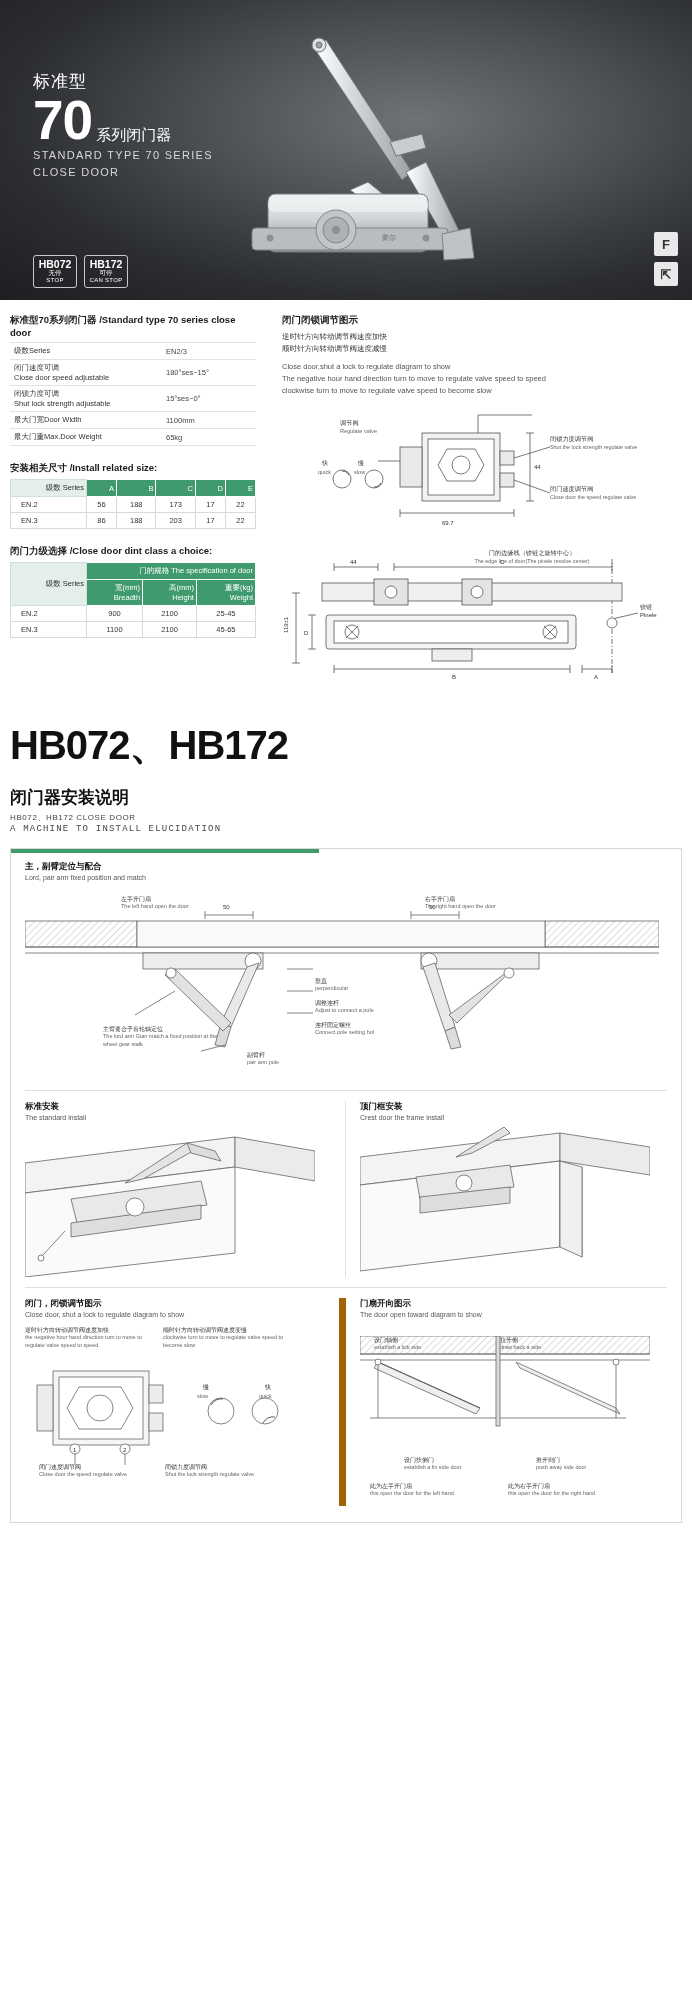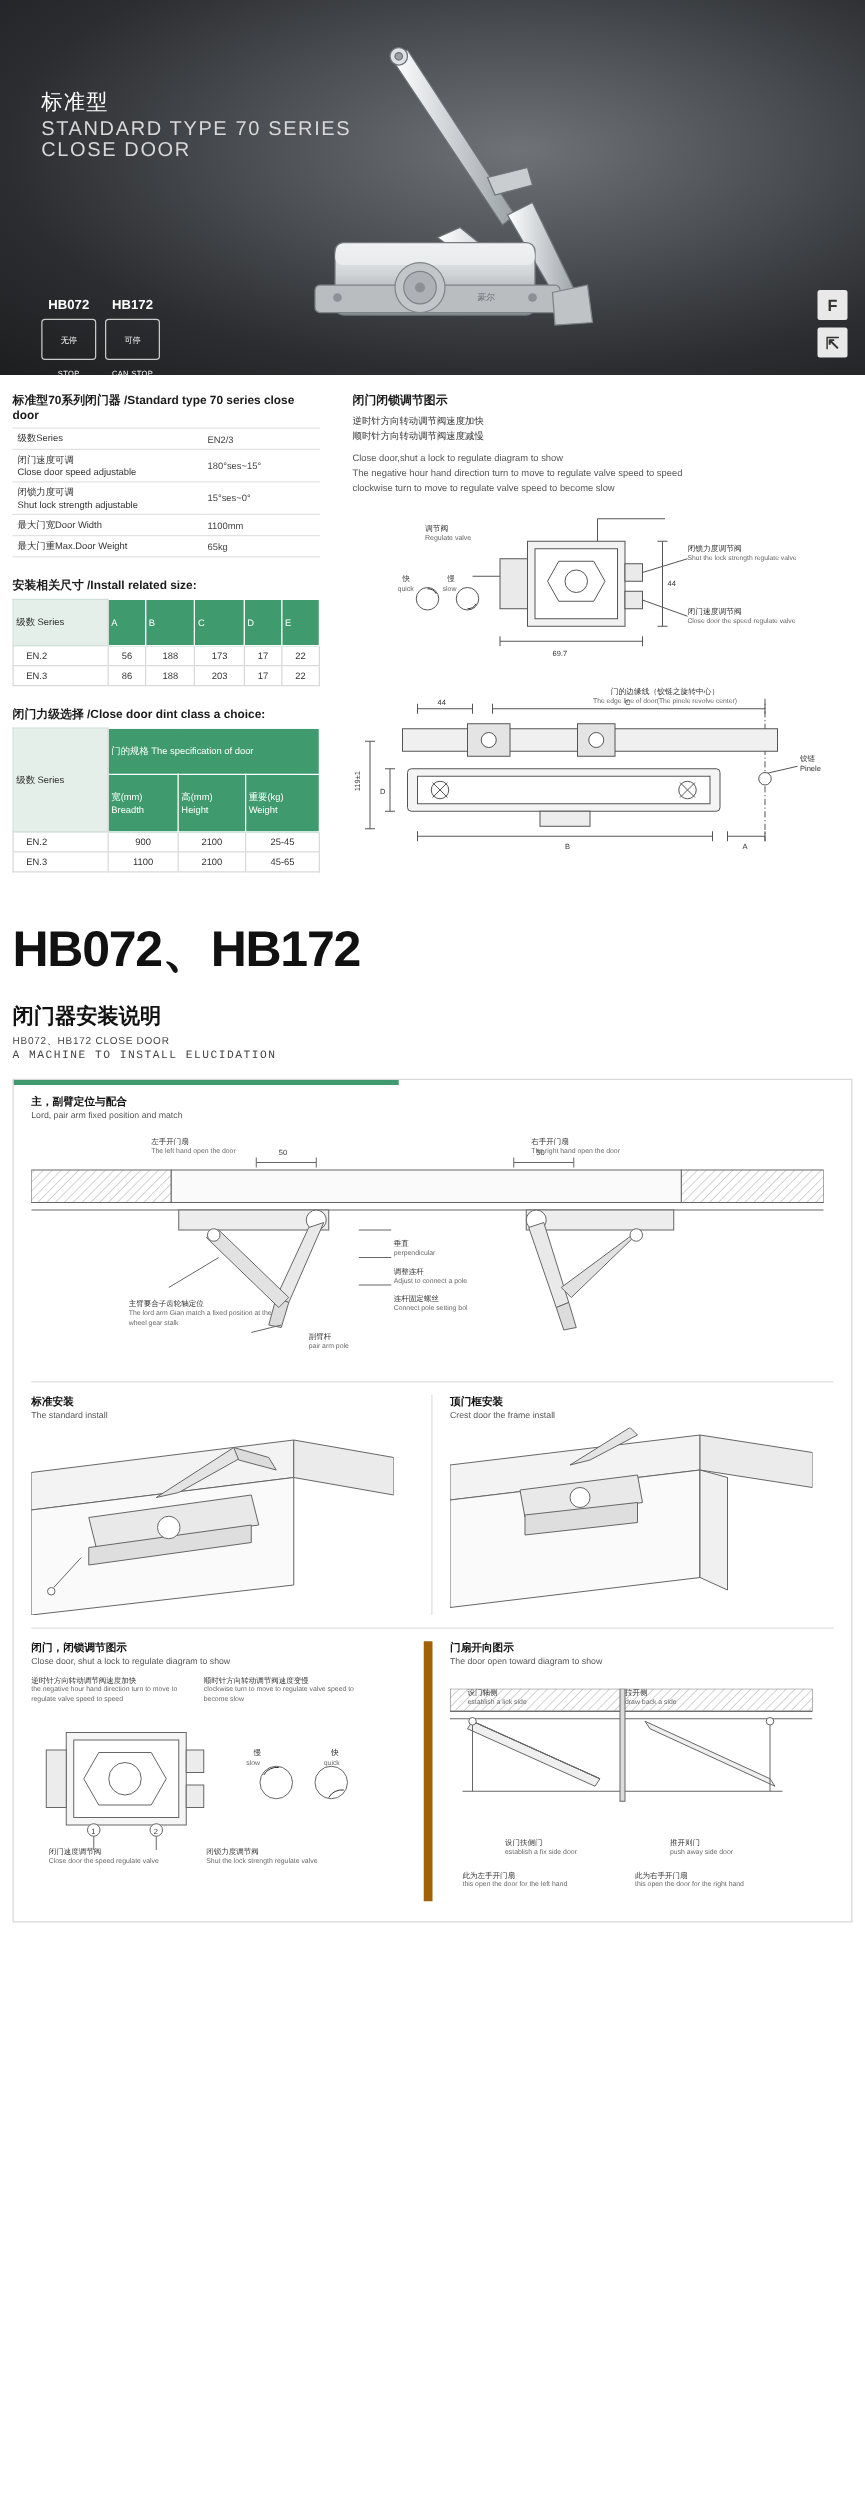--- a/index.html
+++ b/index.html
@@ -23,26 +23,26 @@
     overflow:hidden;
   }
   .hero-inner { position:absolute; inset:0; }
   .hero-left { position:absolute; left:33px; top:70px; color:#fff; }
   .hero-cn { font-size:17px; letter-spacing:1px; margin-bottom:2px; }
   .hero-70 {
     font-size:55px; line-height:50px; font-weight:bold; letter-spacing:-1px;
     display:inline-block; vertical-align:bottom;
   }
   .hero-series { display:inline-block; font-size:15px; padding-left:4px; vertical-align:baseline; }
-  .hero-en { font-size:16px; letter-spacing:1.3px; color:#d8d8d8; line-height:13px; margin-top:4px; }
+  .hero-en { font-size:11px; letter-spacing:1.3px; color:#d8d8d8; line-height:13px; margin-top:4px; }
   .hb-badges { position:absolute; left:33px; top:255px; display:flex; gap:7px; }
   .hb-badge {
     border:1px solid #c9c9c9; border-radius:3px; color:#fff;
     width:44px; height:33px; display:flex; flex-direction:column;
-    align-items:center; justify-content:center; line-height:1.05;gap:20px;
+    align-items:center; justify-content:center; line-height:1.05;
   }
   .hb-badge .b1 { font-size:10.5px; font-weight:bold; }
   .hb-badge .b2 { font-size:6.5px; }
   .hb-badge .b3 { font-size:6px; letter-spacing:.3px; }
   .hero-icons { position:absolute; right:14px; top:232px; display:flex; flex-direction:column; gap:6px; }
   .hero-icon {
     width:24px; height:24px; background:#e9e9e9; border-radius:2px;
     display:flex; align-items:center; justify-content:center;
     font-size:13px; font-weight:bold; color:#333;
   }
@@ -64,21 +64,21 @@
   table.specs td.v { color:#444; }
 
   .note-line { font-size:7.5px; color:#333; line-height:12px; }
   .note-line.en { color:#555; }
   .note-blk { margin-bottom:6px; }
 
   
   table.grid { width:100%; border-collapse:collapse; font-size:7.5px; }
   table.grid th {
     background:#3f9b6d; color:#fff; font-weight:normal; border:1px solid #ffffff;
-    padding:13px 2px; text-align:left;
+    padding:3px 2px; text-align:right;
   }
   table.grid th.lead { background:#e4efe9; color:#2c2c2c; border:1px solid #cfe0d6; }
   table.grid td {
     border:1px solid #d9d9d9; padding:3px 2px; text-align:center; color:#333;
   }
   table.grid td.lead { text-align:left; padding-left:10px; }
   .mt14 { margin-top:16px; }
 
   
   .diagram { position:relative; width:100%; }
@@ -155,20 +155,23 @@
             <circle cx="196" cy="216" r="3.5" fill="#8d9195"></circle>
             <text x="152" y="218" font-size="7" fill="#6b7074" font-family="'Liberation Sans',sans-serif">豪尔</text>
           </g>
 
           <polygon points="212,212 240,206 244,236 214,238" fill="#bfc3c6" stroke="#7e8386" stroke-width="1"></polygon>
         </svg>
       </div>
 
       <div class="hero-left">
         <div class="hero-cn">标准型</div>
+        <div>
+          <span class="hero-70">70</span><span class="hero-series">系列闭门器</span>
+        </div>
         <div class="hero-en">STANDARD  TYPE  70  SERIES</div>
         <div class="hero-en">CLOSE  DOOR</div>
       </div>
 
       <div class="hb-badges">
         <div class="hb-badge">
           <span class="b1">HB072</span>
           <span class="b2">无停</span>
           <span class="b3">STOP</span>
         </div>

